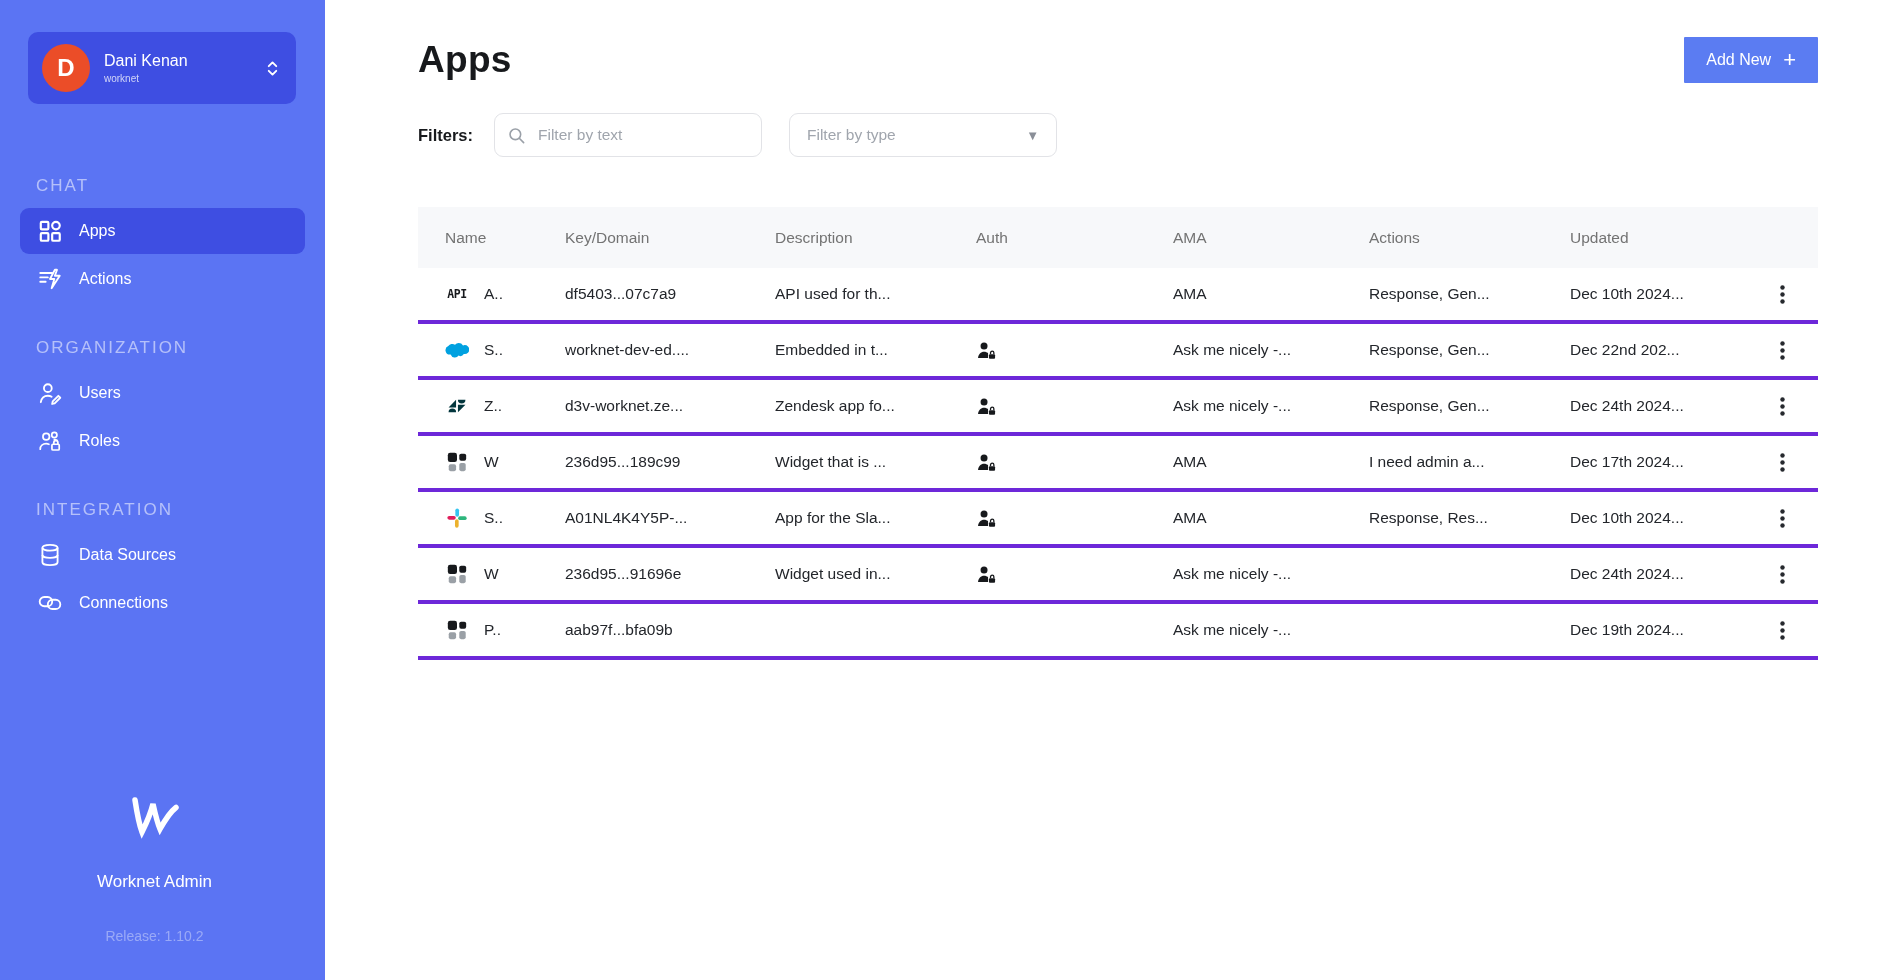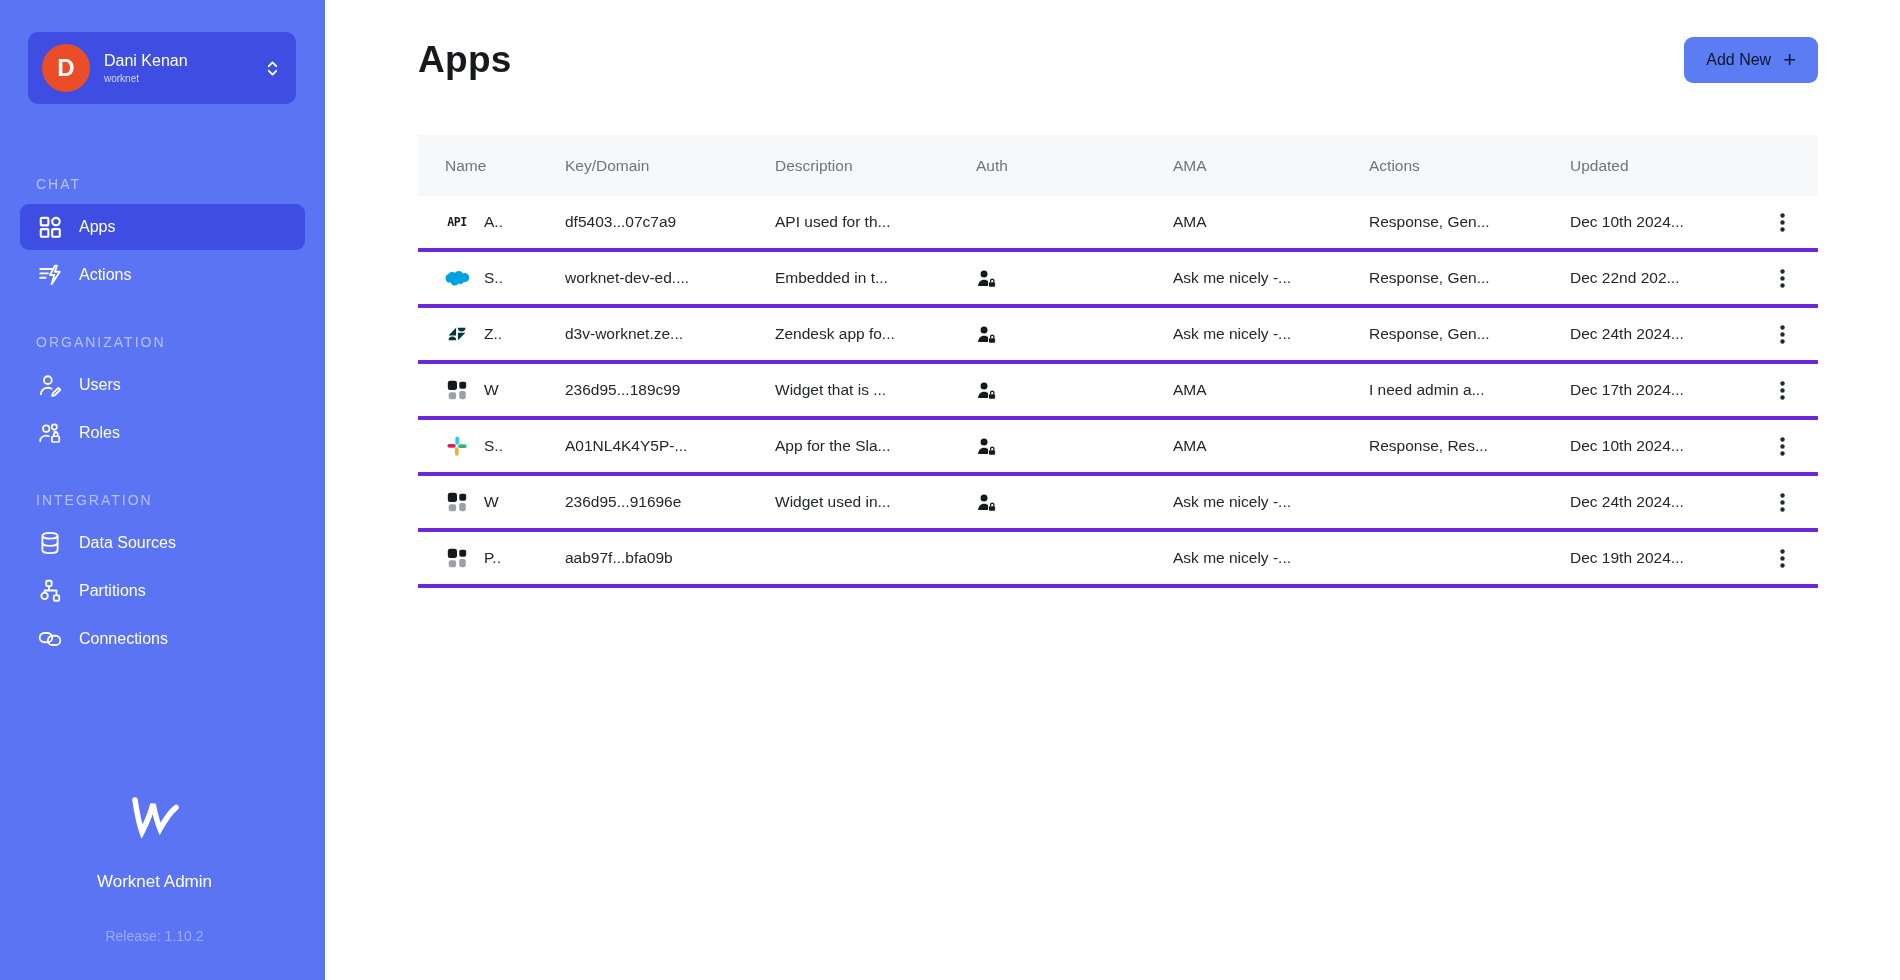--- a/index.html
+++ b/index.html
@@ -26,32 +26,32 @@
     display:flex;align-items:center;justify-content:center;font-size:24px;font-weight:bold;flex-shrink:0;}
   .user-text{margin-left:14px;flex:1;min-width:0;}
   .user-name{color:#fff;font-weight:400;font-size:16px;}
   .user-org{color:rgba(255,255,255,.75);font-size:10px;margin-top:3px;}
   .chev{display:flex;}
   #side-nav{position:absolute;top:120px;left:0;right:0;padding:20px 20px 0;}
   .nav-item{height:46px;display:flex;align-items:center;padding-left:16px;border-radius:9px;
     color:#fff;font-size:16px;cursor:pointer;margin-bottom:2px;}
   .nav-item.active{background:var(--active-bg);}
   .nav-icon{width:27px;height:27px;margin-right:16px;display:flex;align-items:center;justify-content:center;flex-shrink:0;}
-  .nav-section-title{color:rgba(255,255,255,.55);font-size:14px;letter-spacing:2px;margin:36px 0 12px 16px;}
+  .nav-section-title{color:rgba(255,255,255,.55);font-size:17px;letter-spacing:2px;margin:36px 0 12px 16px;}
   .side-footer{position:absolute;bottom:0;left:0;right:16px;text-align:center;padding-bottom:36px;}
   .logo{display:inline-block;}
   .app-name{color:#fff;font-size:17px;margin-top:20px;}
   .release{color:rgba(255,255,255,.38);font-size:14px;margin-top:36px;}
   
   main{flex:1;position:relative;}
   .content{position:absolute;left:93px;top:0;width:1400px;}
   .topbar{display:flex;justify-content:space-between;align-items:center;margin-top:35px;height:50px;}
   h1{font-size:37px;font-weight:800;color:#17191c;margin:0;letter-spacing:.3px;}
-  .add-new{height:46px;padding:0 22px;background:var(--button-bg);border:none;border-radius:9px;
-    color:#0f172a;font-size:16px;display:flex;align-items:center;gap:12px;cursor:pointer;font-family:inherit;}
+  .add-new{height:46px;padding:0 22px;background:var(--button-bg);border:none;border-radius:1px;
+    color:#ffffff;font-size:16px;display:flex;align-items:center;gap:12px;cursor:pointer;font-family:inherit;}
   .plus{font-size:22px;font-weight:400;line-height:1;}
   .filters{display:flex;align-items:center;margin-top:28px;height:44px;}
   .filters-label{font-weight:700;font-size:16.5px;color:#17191c;}
   .search-box{margin-left:21px;width:268px;height:44px;border:1px solid #e2e3e7;border-radius:9px;
     display:flex;align-items:center;padding:0 12px;background:#fff;}
   .search-box input{border:none;outline:none;margin-left:10px;font-size:15.5px;width:100%;
     font-family:inherit;color:#333;background:transparent;}
   .search-box input::placeholder{color:#a0a5ad;}
   .type-select{margin-left:27px;width:268px;height:44px;border:1px solid #e2e3e7;border-radius:9px;
     display:flex;align-items:center;justify-content:space-between;padding:0 17px;
@@ -142,31 +142,20 @@
           <svg viewBox="0 0 24 24" width="26" height="26" fill="none" stroke="#fff" stroke-width="1.7">
             <ellipse cx="12" cy="5.3" rx="7" ry="2.7"></ellipse>
             <path d="M5 5.3v13.4c0 1.5 3.1 2.7 7 2.7s7-1.2 7-2.7V5.3"></path>
             <path d="M5 12c0 1.5 3.1 2.7 7 2.7s7-1.2 7-2.7"></path>
           </svg>
         </span>
         <span>Data Sources</span>
       </div>
       <div class="nav-item">
         <span class="nav-icon">
-          <svg viewBox="0 0 24 24" width="26" height="26" fill="none" stroke="#fff" stroke-width="1.7" stroke-linejoin="round">
-            <rect x="8.5" y="2.5" width="5" height="5" rx="1"></rect>
-            <circle cx="7" cy="16.5" r="3"></circle>
-            <rect x="15.5" y="16" width="5" height="5" rx="1"></rect>
-            <path d="M11 7.5v4M11 11.5H7v2M11 11.5h7v4.5"></path>
-          </svg>
-        </span>
-        <span>Partitions</span>
-      </div>
-      <div class="nav-item">
-        <span class="nav-icon">
           <svg viewBox="0 0 24 24" width="26" height="26" fill="none" stroke="#fff" stroke-width="1.7">
             <rect x="2.5" y="6.5" width="11.5" height="8.5" rx="4.2"></rect>
             <rect x="10" y="9" width="11.5" height="8.5" rx="4.2"></rect>
           </svg>
         </span>
         <span>Connections</span>
       </div>
     </nav>
 
   <div class="side-footer">
@@ -183,20 +172,36 @@
 <main>
   <div class="content">
     <div class="topbar">
       <h1>Apps</h1>
       <button class="add-new">
         <span>Add New</span>
         <span class="plus">+</span>
       </button>
     </div>
 
+    <div class="filters">
+      <span class="filters-label">Filters:</span>
+      <div class="search-box">
+        <span style="display:flex;">
+          <svg viewBox="0 0 20 20" width="19" height="19" fill="none" stroke="#9aa0a8" stroke-width="1.7" stroke-linecap="round">
+              <circle cx="8.8" cy="8.8" r="5.6"></circle>
+              <path d="M13.2 13.2l4.3 4.3"></path>
+            </svg>
+        </span>
+        <input placeholder="Filter by text" style="">
+      </div>
+      <div class="type-select">
+        <span>Filter by type</span>
+        <span class="caret">▼</span>
+      </div>
+    </div>
 
     <div class="table">
       <div class="thead" id="thead">
           <div class="th">Name</div>
           <div class="th">Key/Domain</div>
           <div class="th">Description</div>
           <div class="th">Auth</div>
           <div class="th">AMA</div>
           <div class="th">Actions</div>
           <div class="th">Updated</div>

